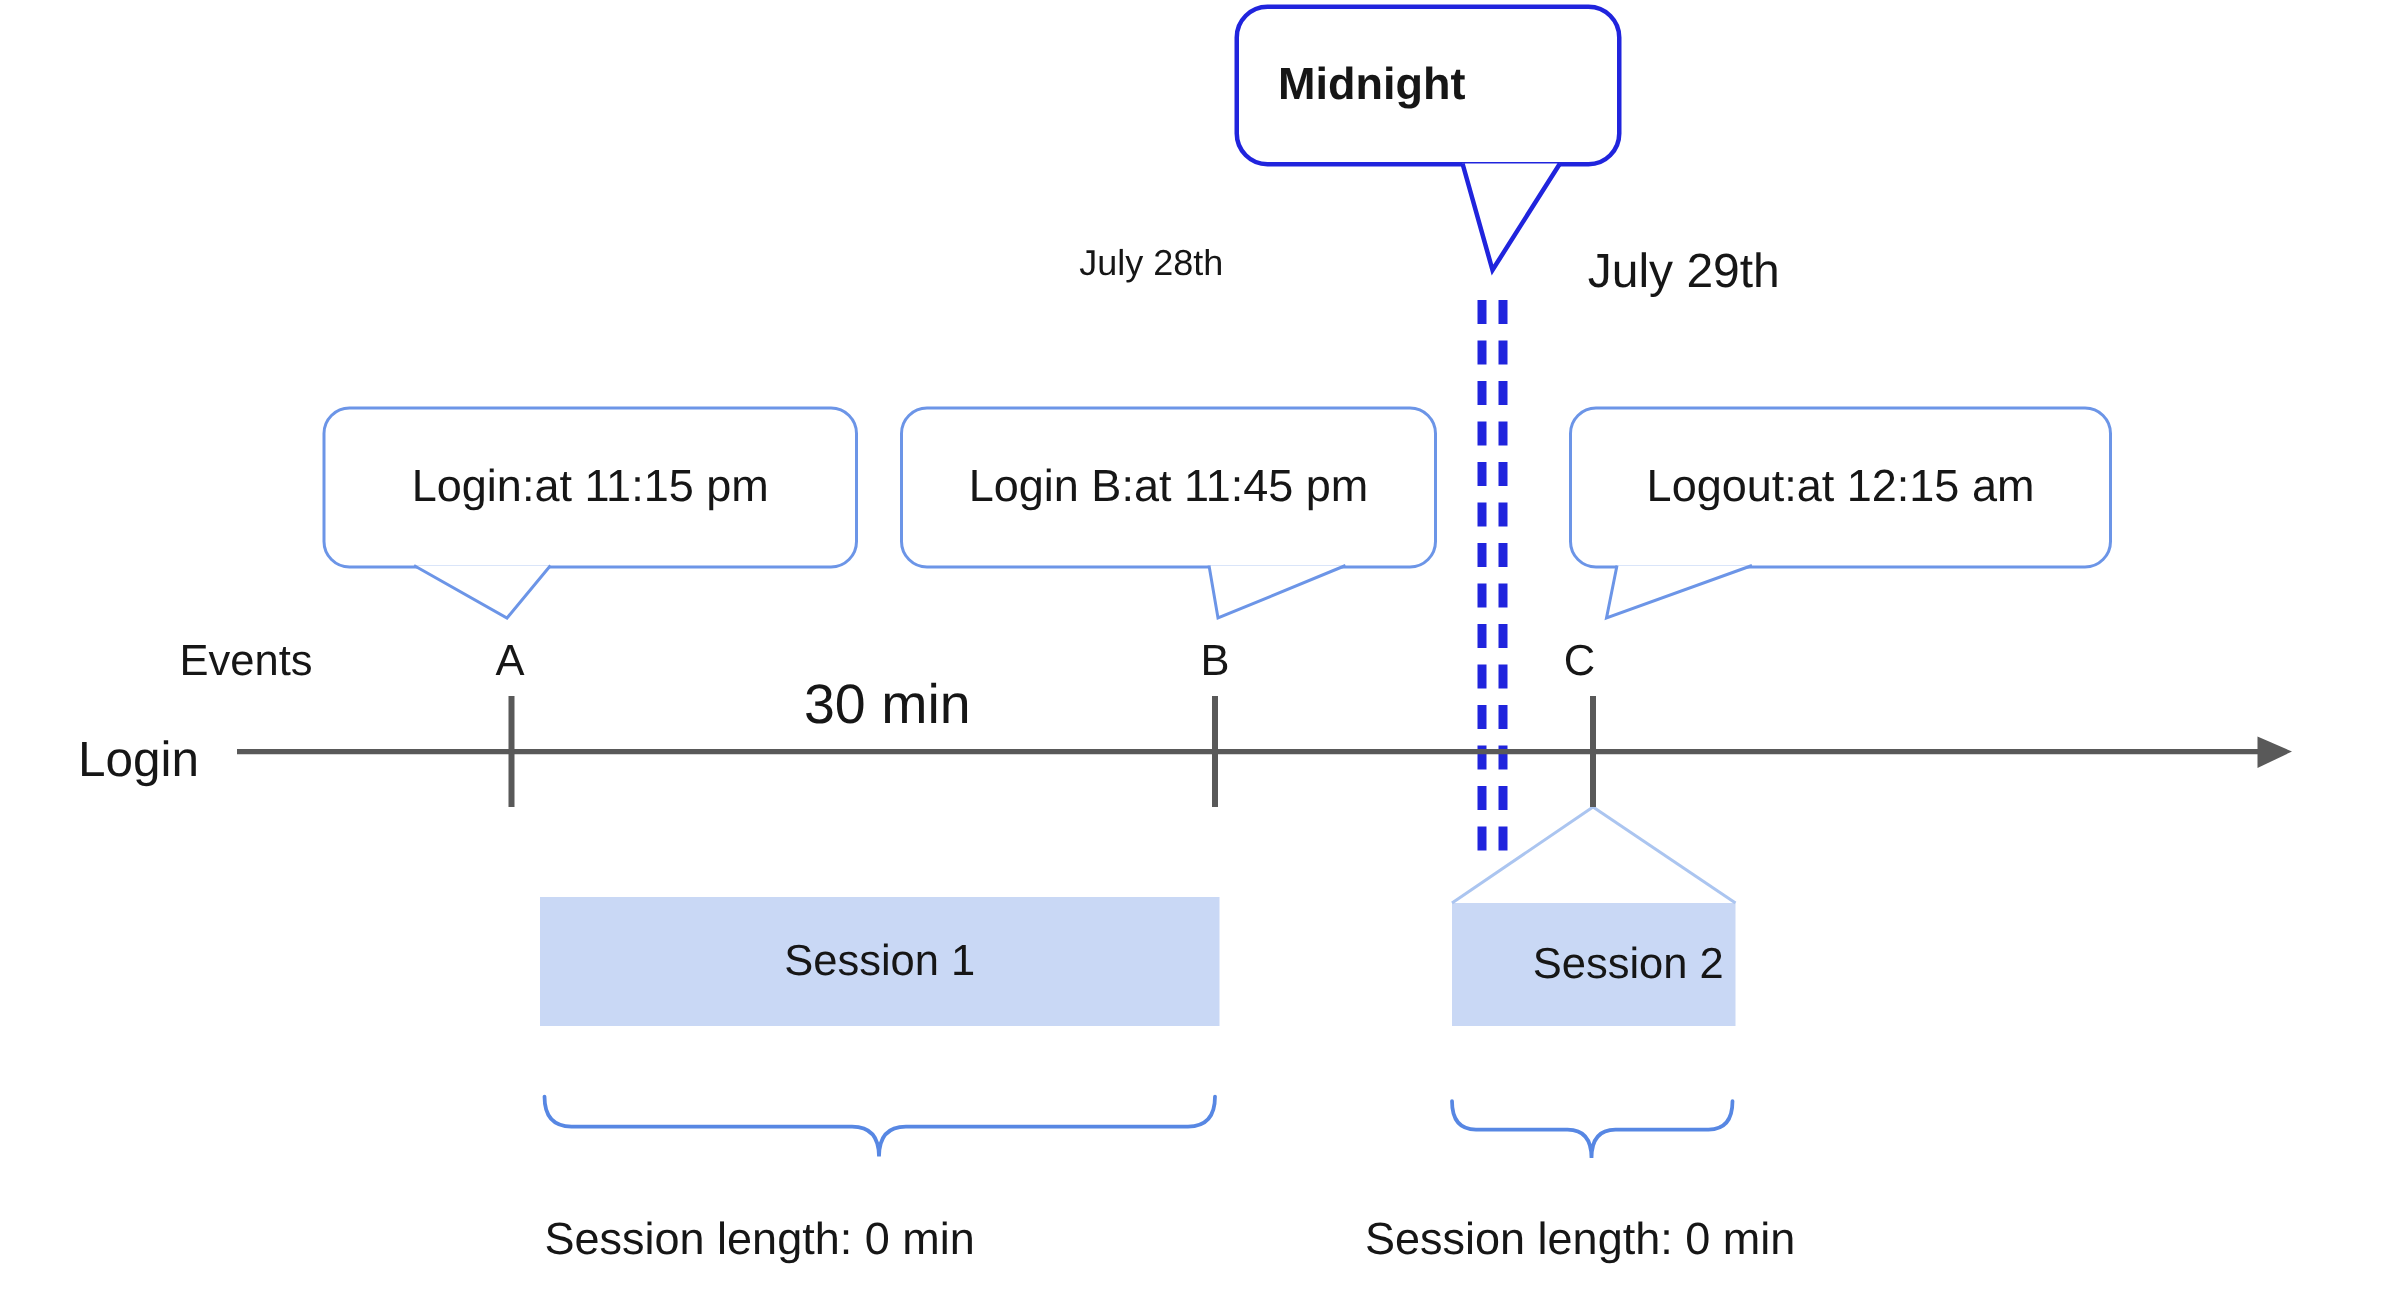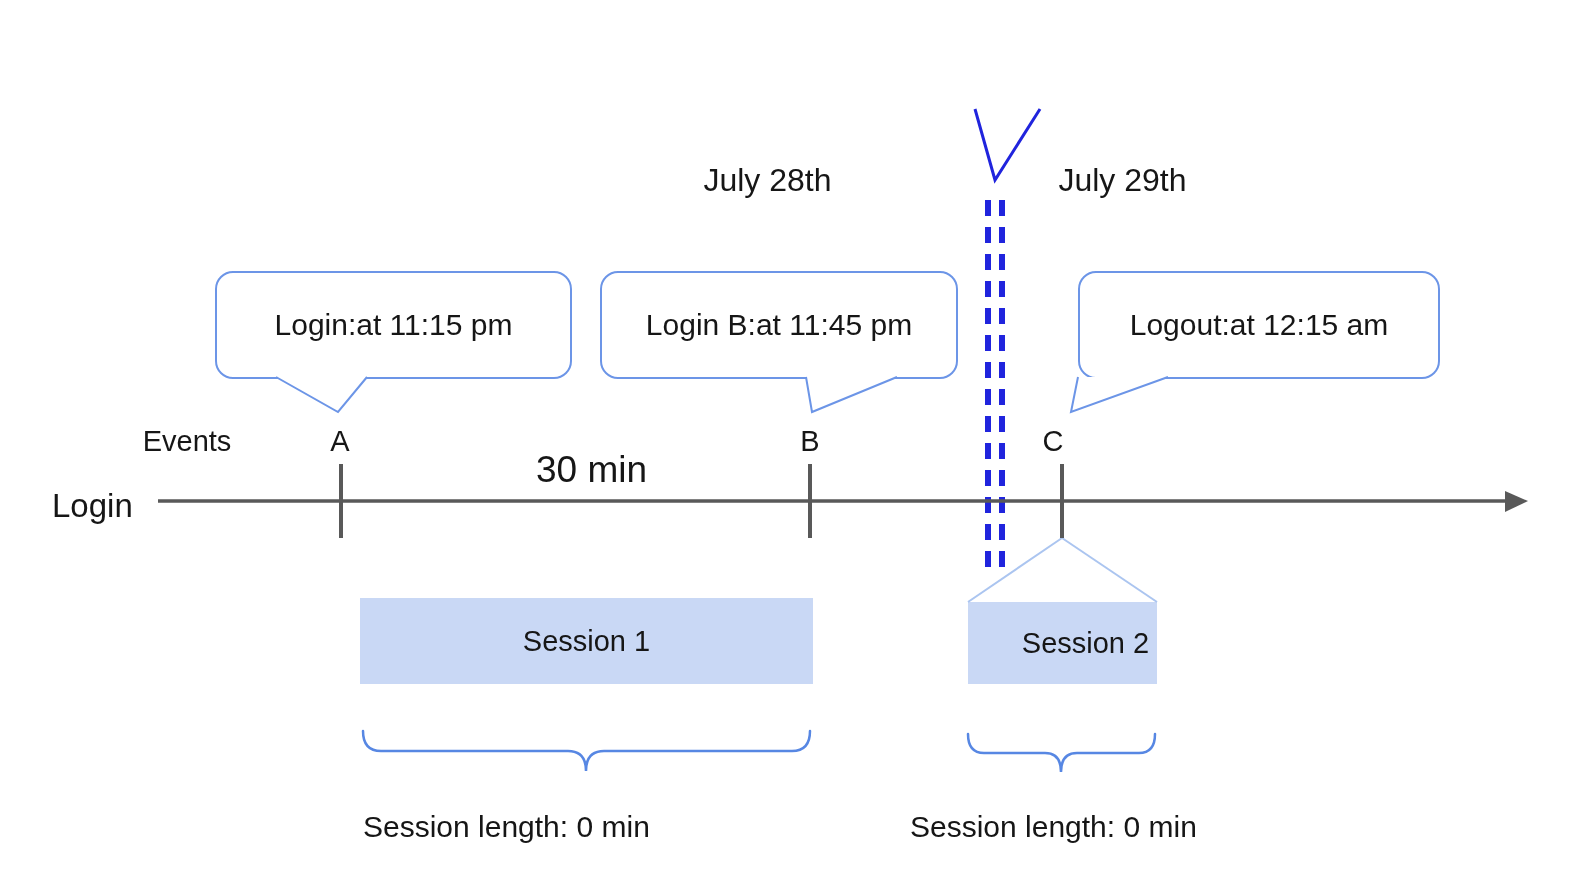--- a/index.html
+++ b/index.html
@@ -47,38 +47,41 @@
     font-size:29px;
   }
 
   .svg-layer{position:absolute;left:0;top:0;pointer-events:none;}
 </style>
 </head>
 <body>
 
 <div class="stage">
 
+  <div class="bubble bubble-midnight abs" style="left:823px;top:3px;width:258px;height:108px;">
+    <span>Midnight</span>
+  </div>
 
-  <div class="abs label center" style="left:690px;top:162px;width:155px;font-size:32px;">July 28th</div>
+  <div class="abs label center" style="left:690px;top:162px;width:155px;font-size:24px;">July 28th</div>
   <div class="abs label center" style="left:1045px;top:162px;width:155px;font-size:32px;">July 29th</div>
 
   <div class="bubble abs" style="left:215px;top:271px;width:357px;height:108px;">
     <span class="b">Login:</span>
       <span> at 11:15 pm</span>
   </div>
   <div class="bubble abs" style="left:600px;top:271px;width:358px;height:108px;">
     <span class="b">Login B:</span>
       <span> at 11:45 pm</span>
   </div>
-  <div class="bubble abs" style="left:1078px;top:271px;width:362px;height:108px;">
+  <div class="bubble abs" style="left:1046px;top:271px;width:362px;height:108px;">
     <span class="b">Logout:</span>
       <span> at 12:15 am</span>
   </div>
 
-  <div class="abs label center" style="left:136px;top:425px;width:102px;font-size:29px;">Events</div>
+  <div class="abs label center" style="left:113px;top:425px;width:102px;font-size:29px;">Events</div>
   <div class="abs label center" style="left:315px;top:425px;width:50px;font-size:29px;">A</div>
   <div class="abs label center" style="left:785px;top:425px;width:50px;font-size:29px;">B</div>
   <div class="abs label center" style="left:1028px;top:425px;width:50px;font-size:29px;">C</div>
 
   <div class="abs label" style="left:52px;top:487px;font-size:33px;">Login</div>
   <div class="abs label center" style="left:536px;top:449px;width:100px;font-size:37px;">30 min</div>
 
   <div class="session-bar" style="left:360px;top:598px;width:453px;height:86px;">
     <span>Session 1</span>
   </div>

